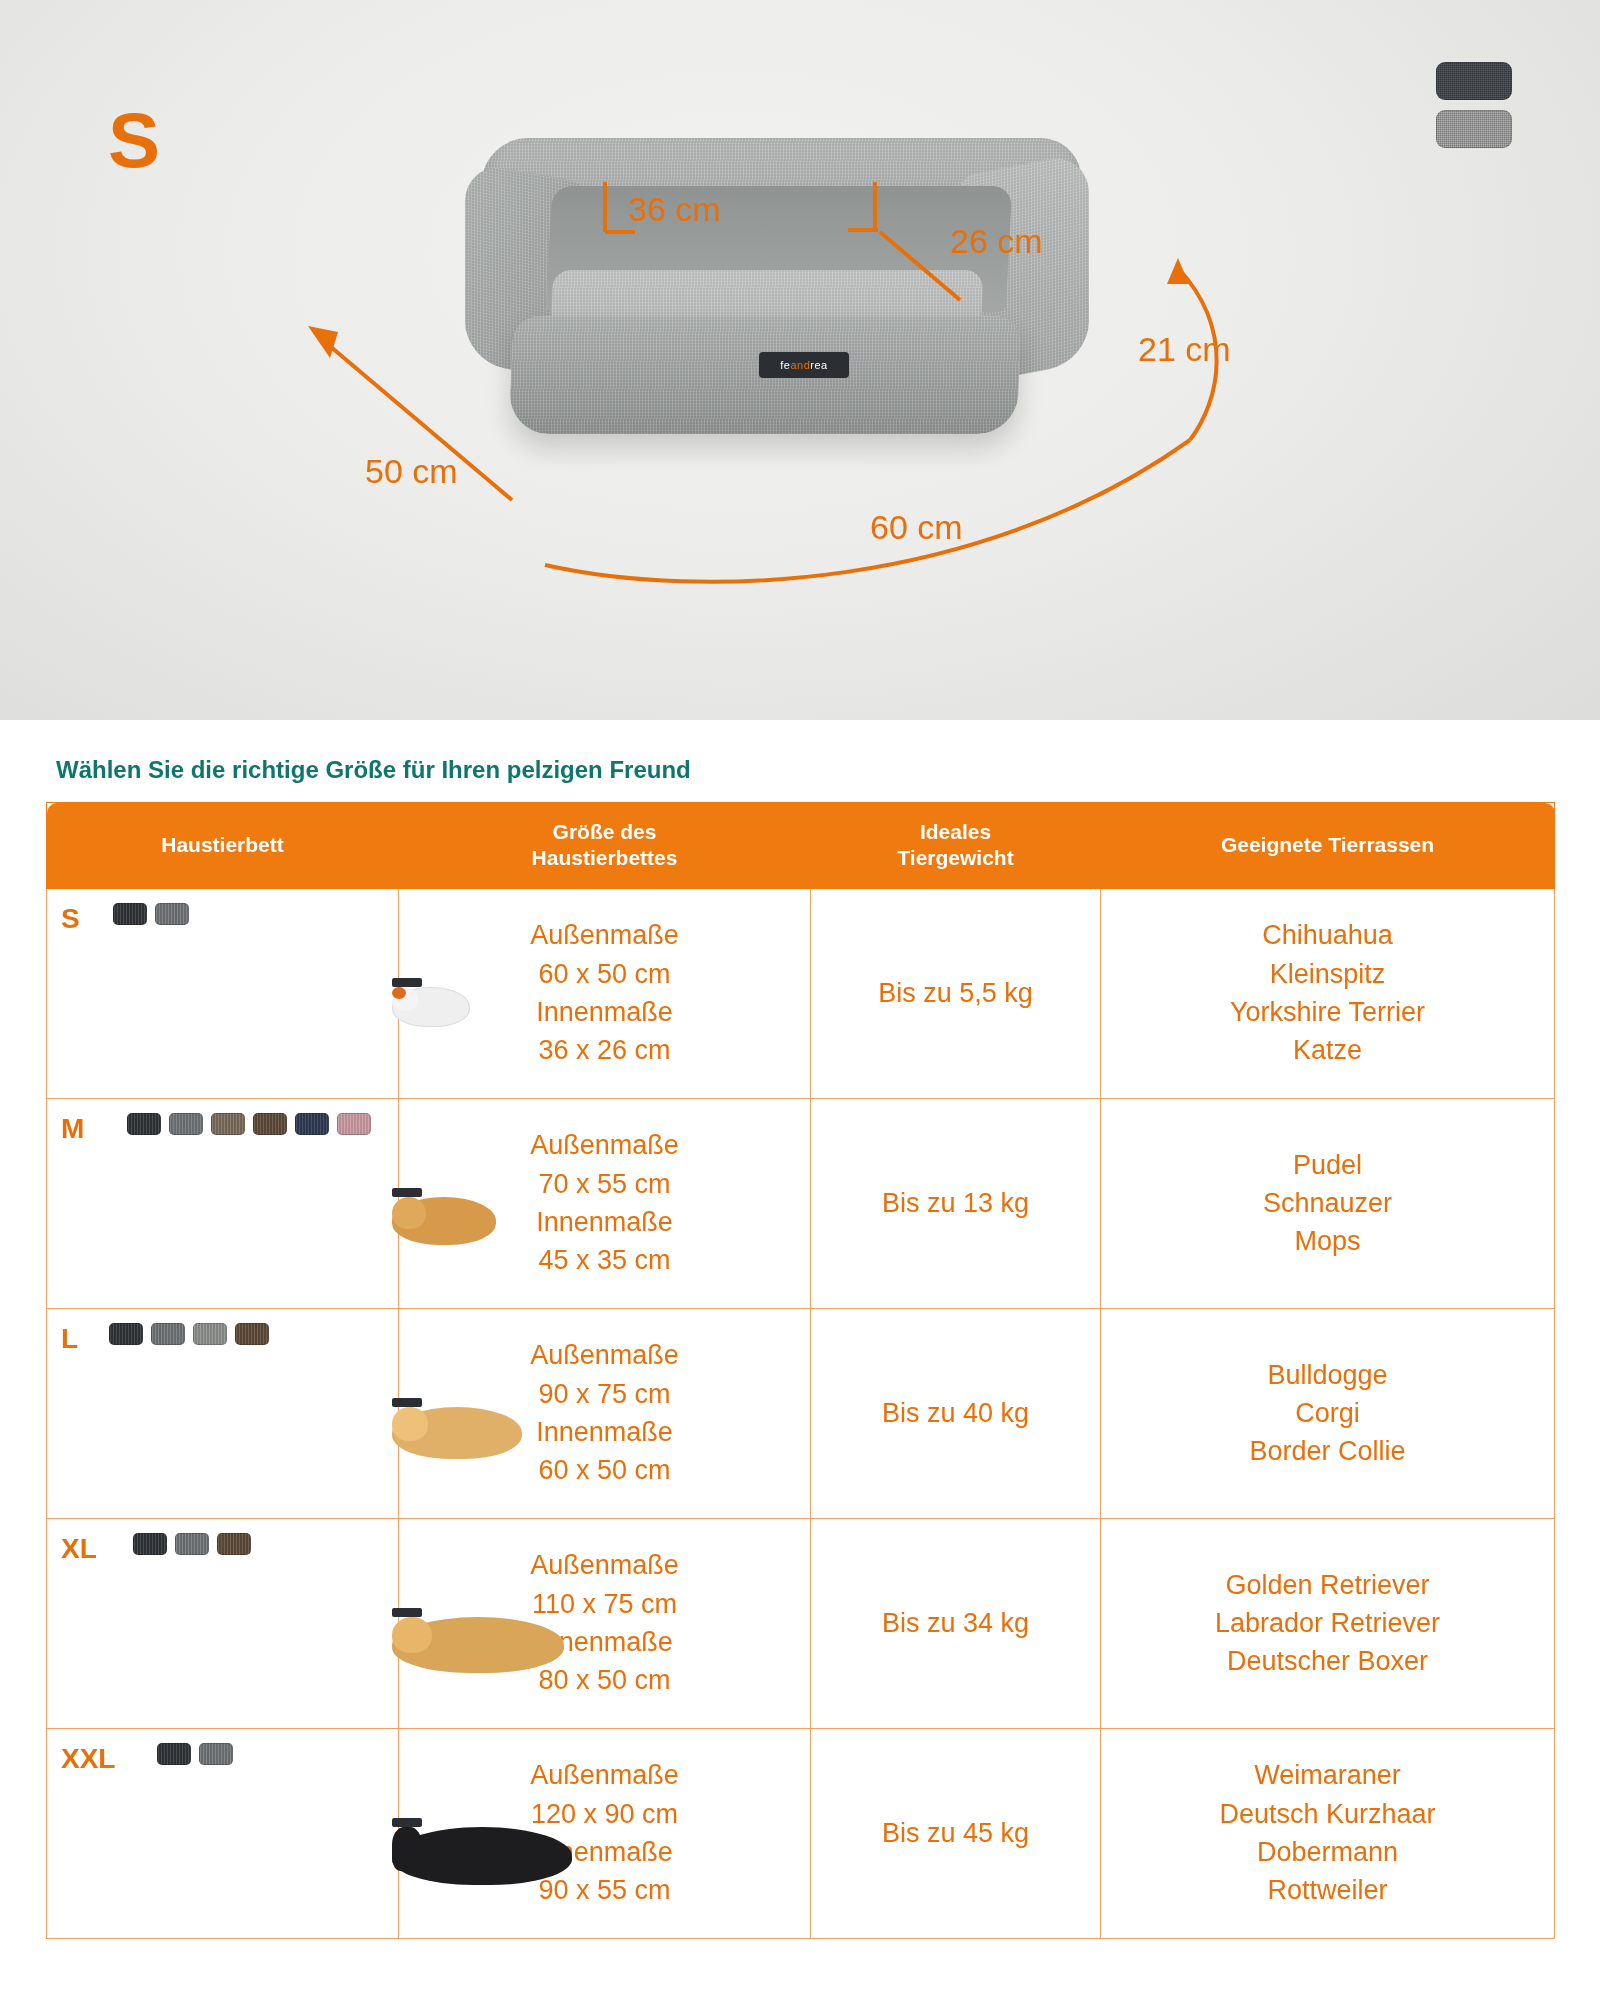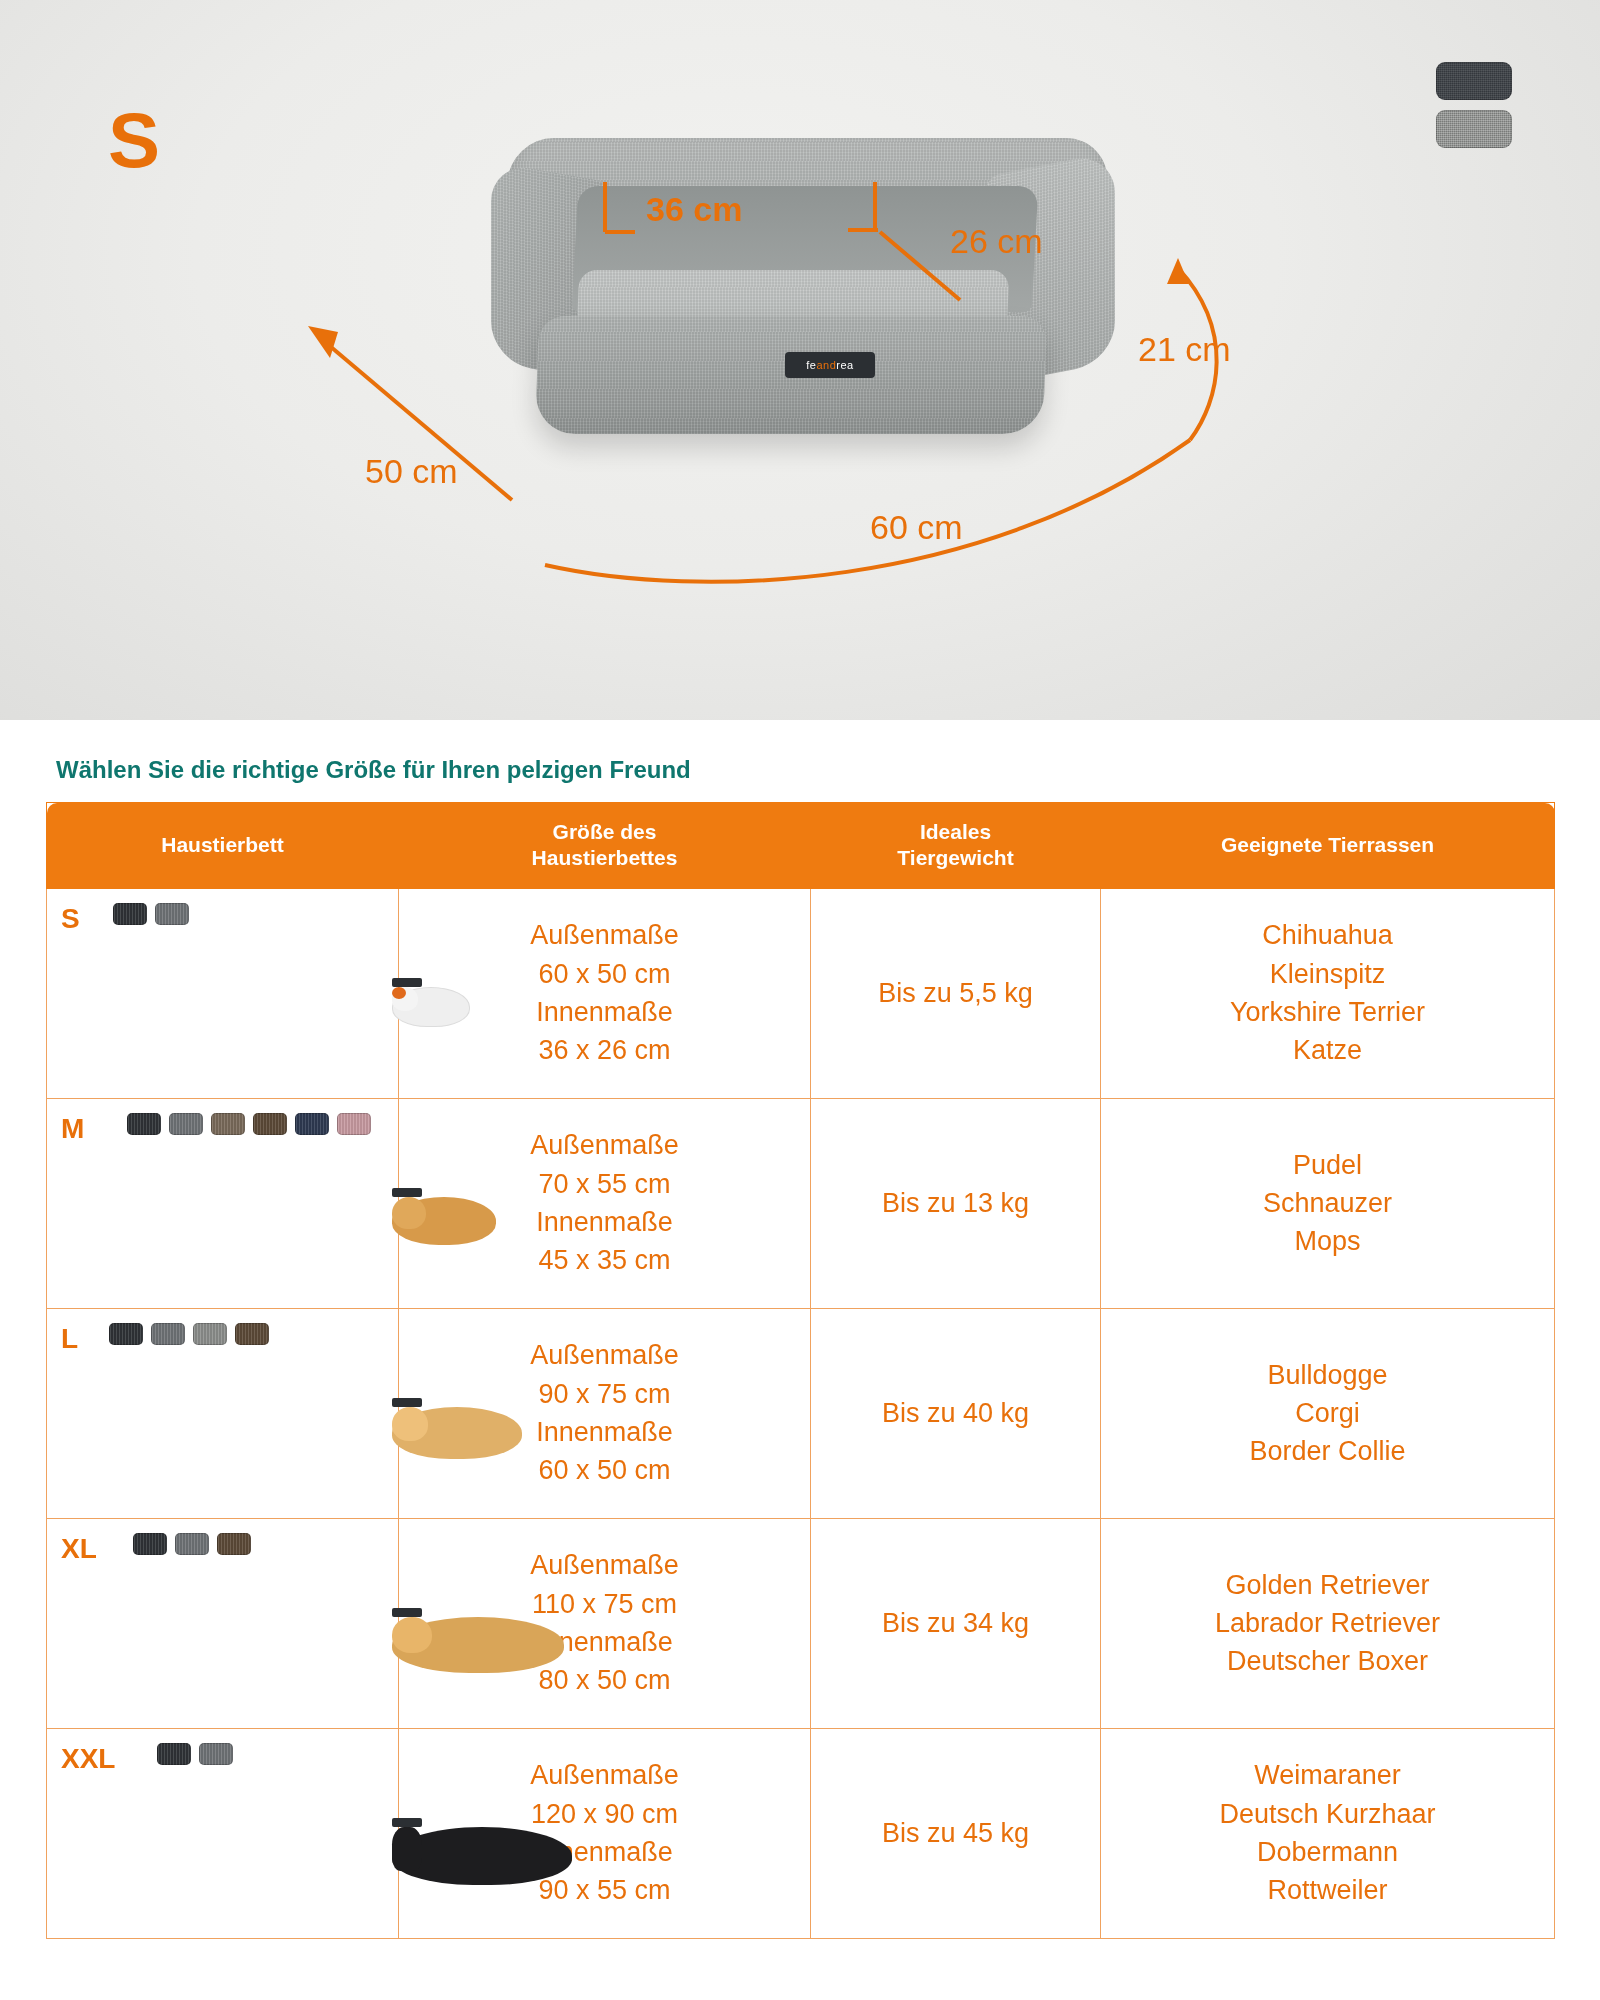--- a/index.html
+++ b/index.html
@@ -51,21 +51,21 @@
   .chip.grey {
     background:
       repeating-linear-gradient(0deg, rgba(255,255,255,0.18) 0 1px, rgba(0,0,0,0.06) 1px 2px),
       repeating-linear-gradient(90deg, rgba(255,255,255,0.14) 0 1px, rgba(0,0,0,0.07) 1px 2px),
       #8b8d8b;
   }
 
   
   .bed-wrap {
     position: absolute;
-    left: 485px; top: 120px;
+    left: 459px; top: 120px;
     width: 640px; height: 330px; text-align: center;
   }
   .bed-back {
     position: absolute;
     left: 20px; top: 18px;
     width: 600px; height: 180px;
     background: linear-gradient(180deg,#b9bcbb 0%, #a9adac 60%, #9ea2a1 100%);
     border-radius: 44px 44px 16px 16px;
     transform: skewX(-3deg);
     box-shadow: inset 0 -8px 18px rgba(0,0,0,.12);
@@ -130,21 +130,21 @@
   }
   .brand-tag .o { color: #e8700a; }
 
   
   .meas {
     position: absolute;
     color: #e8700a;
     font-size: 34px;
     white-space: nowrap;
   }
-  .meas-36 { left: 646px; top: 190px; font-weight: bold; }
+  .meas-36 { left: 628px; top: 190px; }
   .meas-26 { left: 950px; top: 222px; }
   .meas-21 { left: 1138px; top: 330px; }
   .meas-50 { left: 365px; top: 452px; }
   .meas-60 { left: 862px; top: 508px; margin-left: 8px; }
 
   svg.annot { position: absolute; left: 0; top: 0; width: 1600px; height: 720px; pointer-events: none; }
 
   
   .table-section {
     position: absolute;

